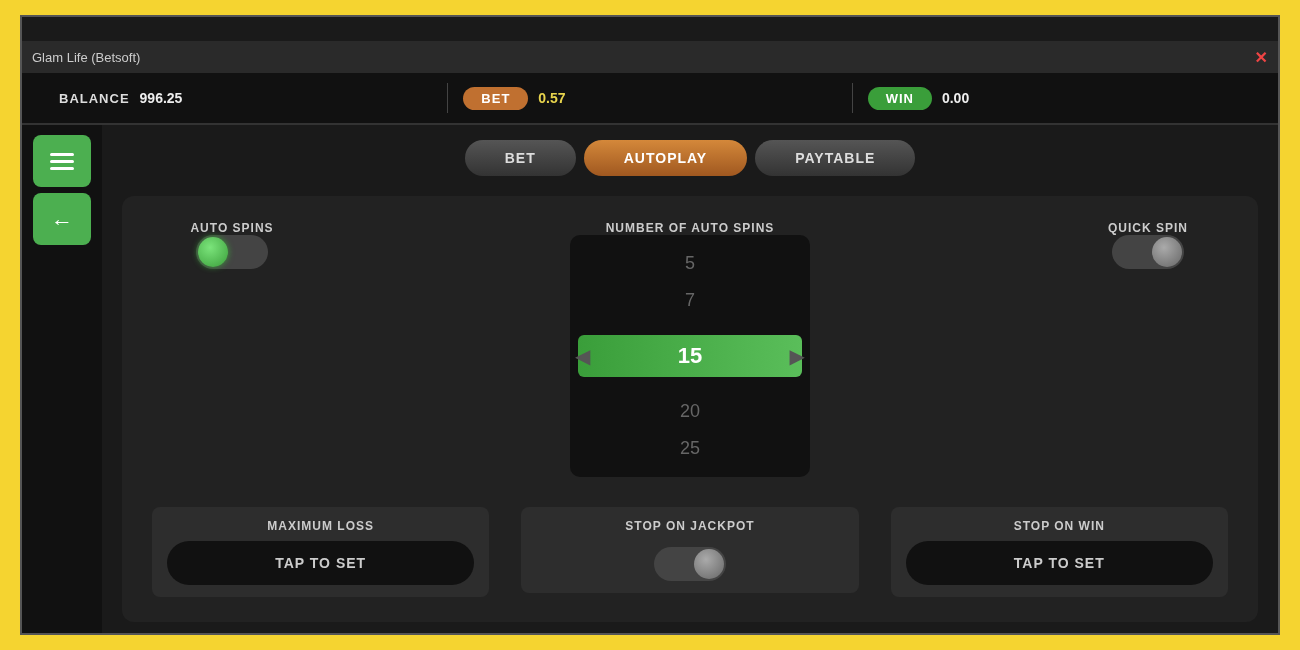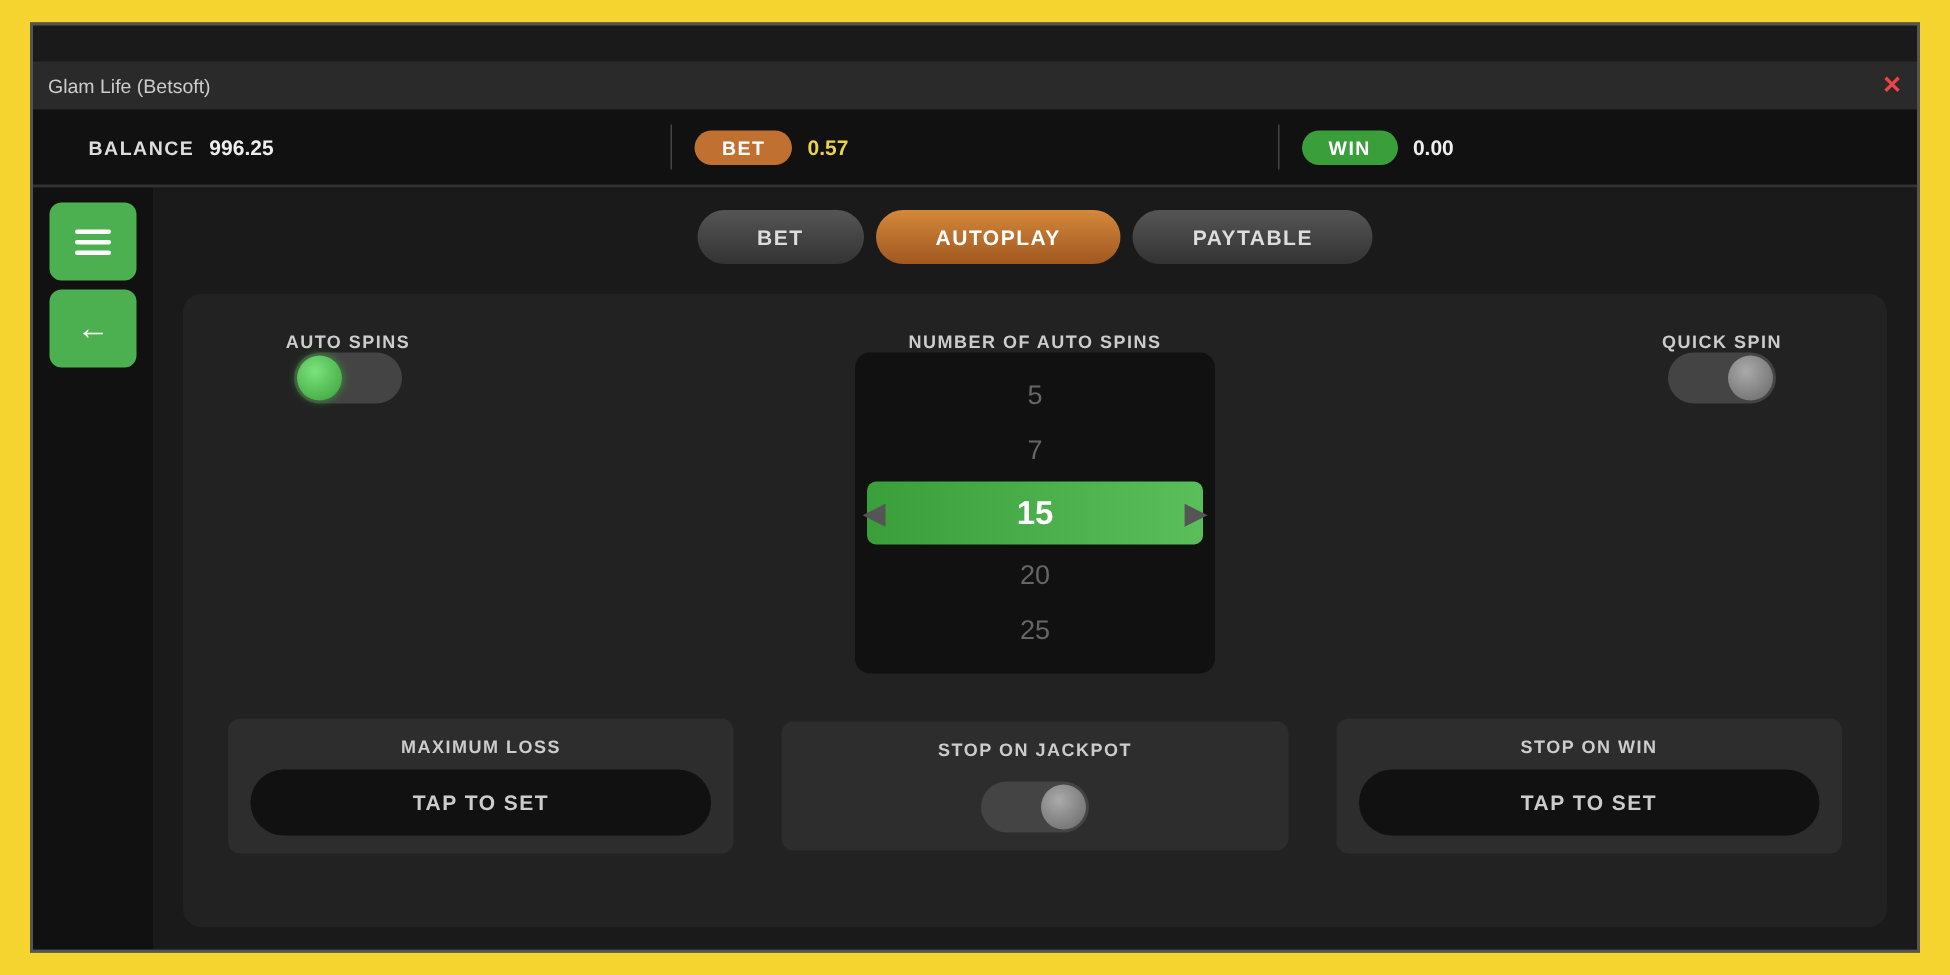--- a/index.html
+++ b/index.html
@@ -243,21 +243,21 @@
       font-size: 18px;
       color: #666;
       cursor: pointer;
     }
     .picker-item.selected {
       background: linear-gradient(90deg, #3a9e3a, #5abe5a);
       color: white;
       font-weight: bold;
       font-size: 22px;
       border-radius: 6px;
-      margin: 2px 8px;
+      margin: 16px 8px;
       padding: 8px 0;
     }
     .picker-arrow {
       position: absolute;
       top: 50%;
       transform: translateY(-50%);
       color: #555;
       font-size: 20px;
       cursor: pointer;
     }
@@ -284,21 +284,21 @@
       border-radius: 50%;
       background: radial-gradient(circle at 40% 35%, #aaa, #666);
       position: absolute;
       top: 2px;
       right: 2px;
     }
     
     .panel-bottom-row {
       display: flex;
       gap: 32px;
-      align-items: center;
+      align-items: flex-start;
     }
     .bottom-section {
       flex: 1;
       display: flex;
       flex-direction: column;
       align-items: center;
       gap: 8px;
     }
     .section-title {
       color: #ccc;

